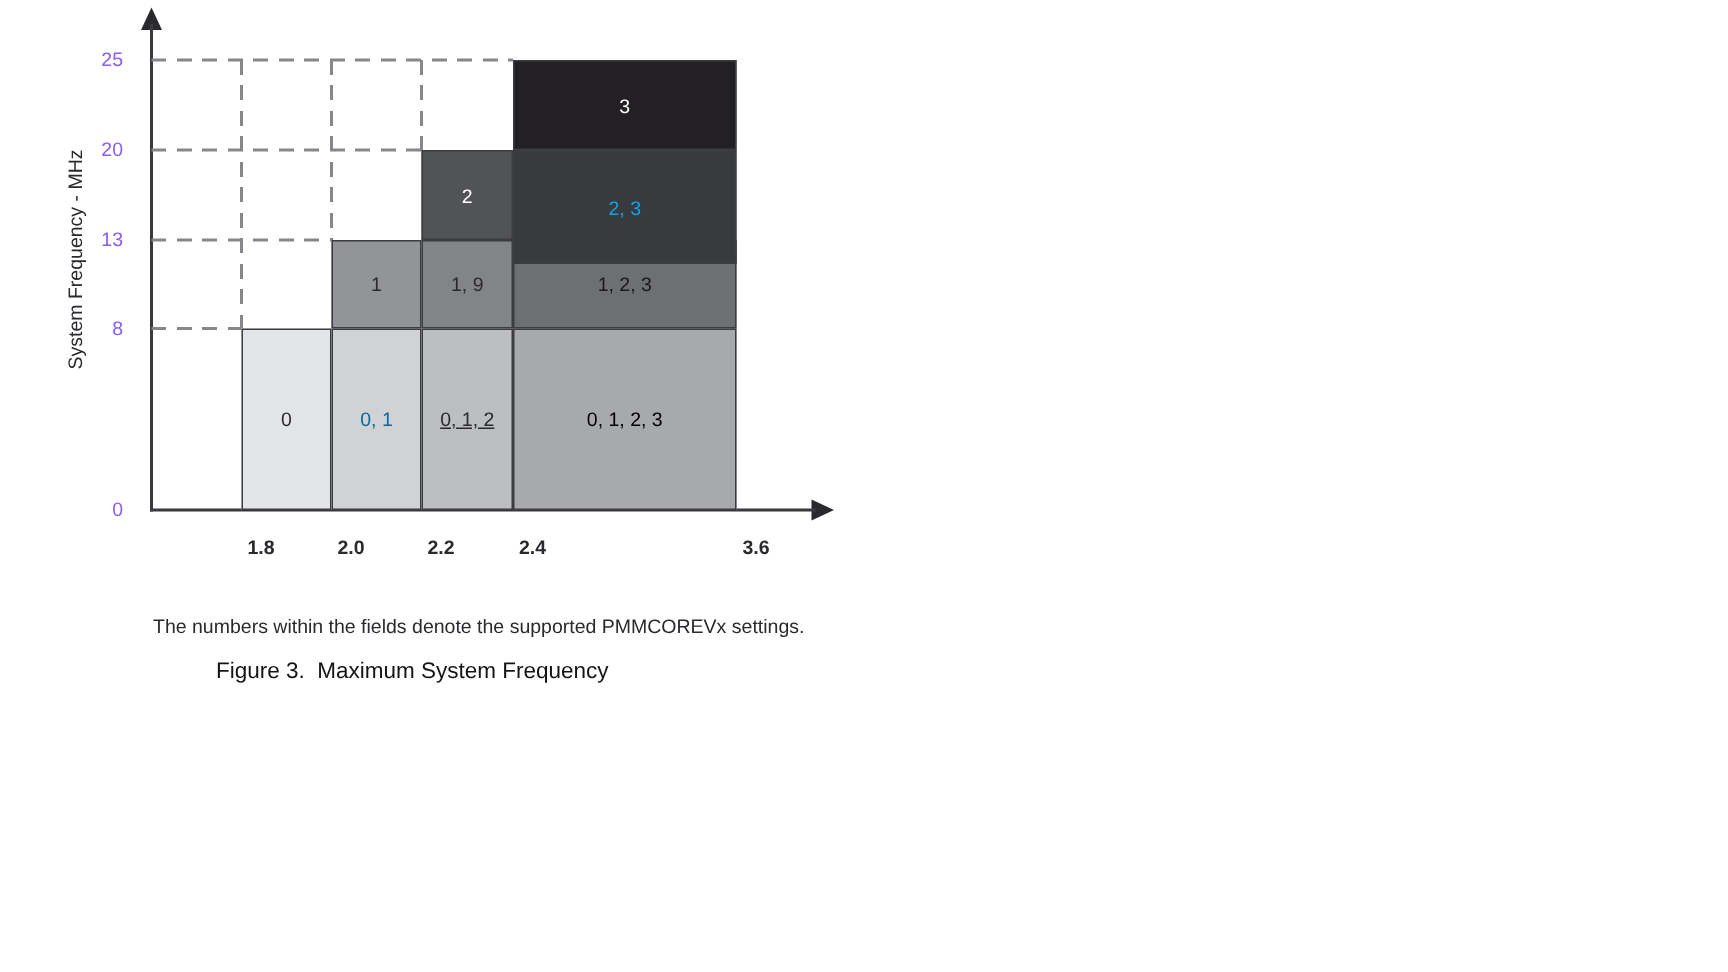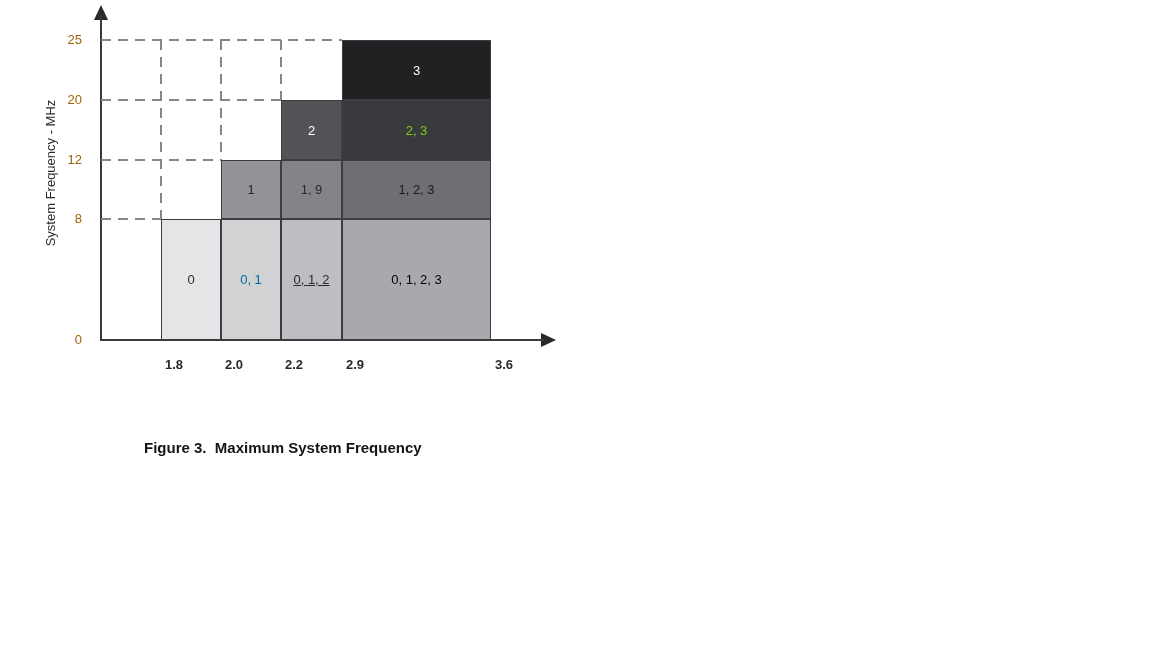--- a/index.html
+++ b/index.html
@@ -40,21 +40,21 @@
     background: repeating-linear-gradient(to right, #87878b 0 10px, transparent 10px 17px);
   }
   .dash-v {
     position: absolute; width: 2px;
     background: repeating-linear-gradient(to bottom, #87878b 0 10px, transparent 10px 17px);
   }
 
   
   .y-tick {
     position: absolute; left: 48px; width: 34px; height: 16px;
-    text-align: right; font-size: 13px; line-height: 16px; color: #a16207;
+    text-align: right; font-size: 13px; line-height: 16px; color: #8b5cf6;
   }
   .x-tick {
     position: absolute; top: 357px; width: 44px; height: 16px;
     text-align: right; font-size: 13px; line-height: 16px; color: #2a2a2e; font-weight: bold;
   }
 
   
   .x-title {
     position: absolute; left: 230px; top: 384px; width: 200px;
     text-align: center; font-size: 13px; color: #2a2a2e;
@@ -64,21 +64,21 @@
     transform: translate(-50%, -50%) rotate(-90deg);
     white-space: nowrap; font-size: 13px; color: #2a2a2e;
   }
 
   .note {
     position: absolute; left: 102px; top: 410px;
     font-size: 13px; color: #2a2a2e;
   }
   .caption {
     position: absolute; left: 144px; top: 439px;
-    font-size: 15px; font-weight: bold; color: #141417;
+    font-size: 15px; font-weight: normal; color: #141417;
     white-space: pre;
   }
 </style>
 </head>
 <body>
 
 <div class="page">
   <div class="figure">
 
     <div class="arrow-up"></div>
@@ -97,35 +97,36 @@
       </div>
     <div id="cells">
         <div class="cell" style="left: 161px; top: 219px; width: 60px; height: 121px; background: rgb(228, 229, 231); color: rgb(42, 42, 46);">0</div>
         <div class="cell" style="left: 221px; top: 219px; width: 60px; height: 121px; background: rgb(209, 210, 212); color: #0369a1;">0, 1</div>
         <div class="cell" style="left: 281px; top: 219px; width: 61px; height: 121px; background: rgb(189, 190, 194); color: rgb(42, 42, 46); text-decoration: underline;">0, 1, 2</div>
         <div class="cell" style="left: 342px; top: 219px; width: 149px; height: 121px; background: rgb(168, 169, 173); color: #000000;">0, 1, 2, 3</div>
         <div class="cell" style="left: 221px; top: 160px; width: 60px; height: 59px; background: rgb(147, 148, 152); color: rgb(42, 42, 46);">1</div>
         <div class="cell" style="left: 281px; top: 160px; width: 61px; height: 59px; background: rgb(131, 132, 136); color: rgb(42, 42, 46);">1, 9</div>
         <div class="cell" style="left: 342px; top: 160px; width: 149px; height: 59px; background: rgb(110, 111, 115); color: rgb(26, 26, 30); text-align: right;">1, 2, 3</div>
         <div class="cell" style="left: 281px; top: 100px; width: 61px; height: 60px; background: rgb(82, 83, 87); color: rgb(255, 255, 255);">2</div>
-        <div class="cell" style="left: 342px; top: 100px; width: 149px; height: 60px; background: rgb(57, 58, 62); color: #84cc16;">2, 3</div>
+        <div class="cell" style="left: 342px; top: 100px; width: 149px; height: 76px; background: rgb(57, 58, 62); color: #0ea5e9;">2, 3</div>
         <div class="cell" style="left: 342px; top: 40px; width: 149px; height: 60px; background: rgb(35, 32, 36); color: rgb(255, 255, 255);">3</div>
       </div>
     <div id="yticks">
         <div class="y-tick" style="top: 32px;">25</div>
         <div class="y-tick" style="top: 92px;">20</div>
-        <div class="y-tick" style="top: 152px;">12</div>
+        <div class="y-tick" style="top: 152px;">13</div>
         <div class="y-tick" style="top: 211px;">8</div>
         <div class="y-tick" style="top: 332px;">0</div>
       </div>
     <div id="xticks">
         <div class="x-tick" style="left: 139px;">1.8</div>
         <div class="x-tick" style="left: 199px;">2.0</div>
         <div class="x-tick" style="left: 259px;">2.2</div>
-        <div class="x-tick" style="left: 320px;">2.9</div>
+        <div class="x-tick" style="left: 320px;">2.4</div>
         <div class="x-tick" style="left: 469px;">3.6</div>
       </div>
 
     <div class="y-title">System Frequency - MHz</div>
 
+    <div class="note">The numbers within the fields denote the supported PMMCOREVx settings.</div>
     <div class="caption">Figure 3.  Maximum System Frequency</div>
   </div>
 </div>
 
 </body></html>

